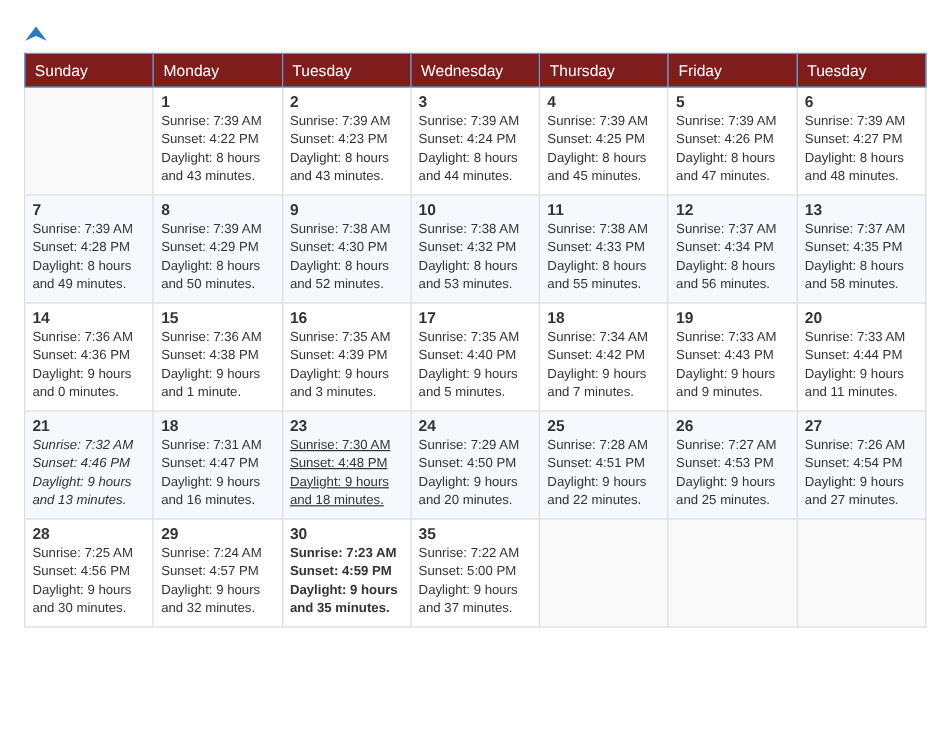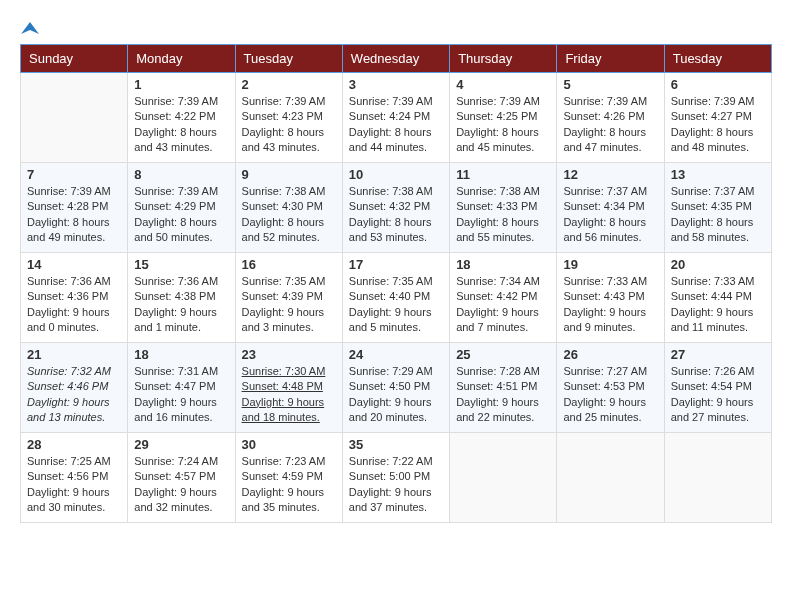--- a/index.html
+++ b/index.html
@@ -312,21 +312,21 @@
         </td>
         <td>
           <div class="day-number">29</div>
           <div class="day-info" style="white-space: pre-line;">Sunrise: 7:24 AM
 Sunset: 4:57 PM
 Daylight: 9 hours
 and 32 minutes.</div>
         </td>
         <td>
           <div class="day-number">30</div>
-          <div class="day-info" style="white-space: pre-line;">Sunrise: 7:23 AM
+          <div class="day-info" style="white-space: pre-line; font-weight: bold;">Sunrise: 7:23 AM
 Sunset: 4:59 PM
 Daylight: 9 hours
 and 35 minutes.</div>
         </td>
         <td>
           <div class="day-number">35</div>
           <div class="day-info" style="white-space: pre-line;">Sunrise: 7:22 AM
 Sunset: 5:00 PM
 Daylight: 9 hours
 and 37 minutes.</div>

